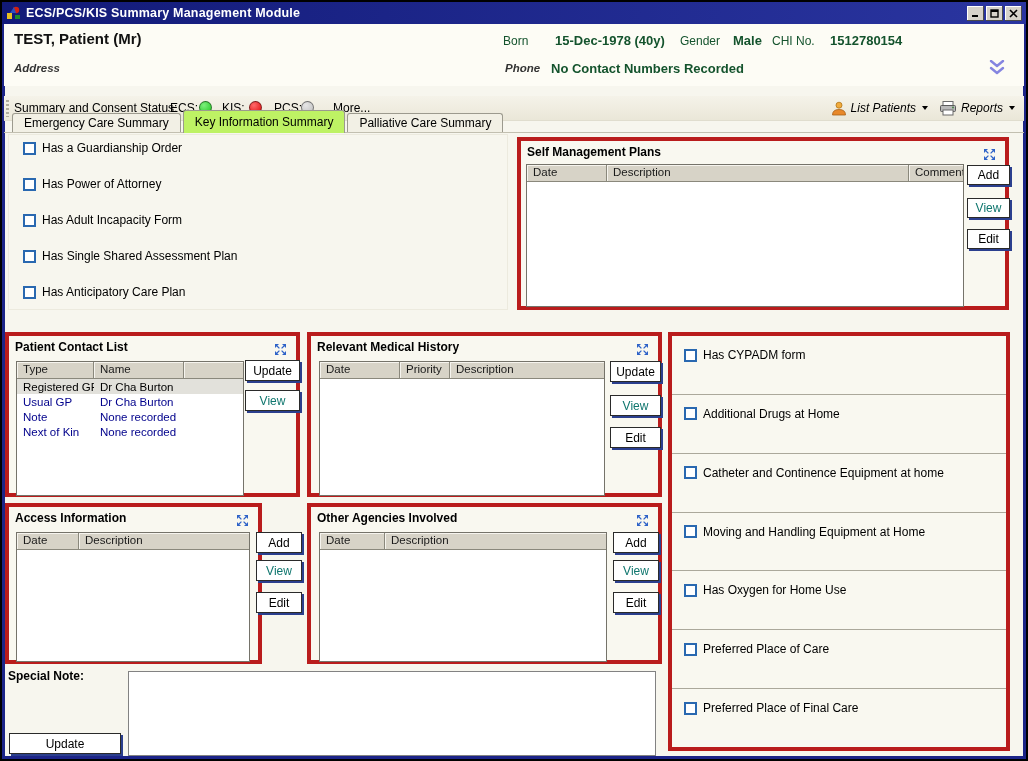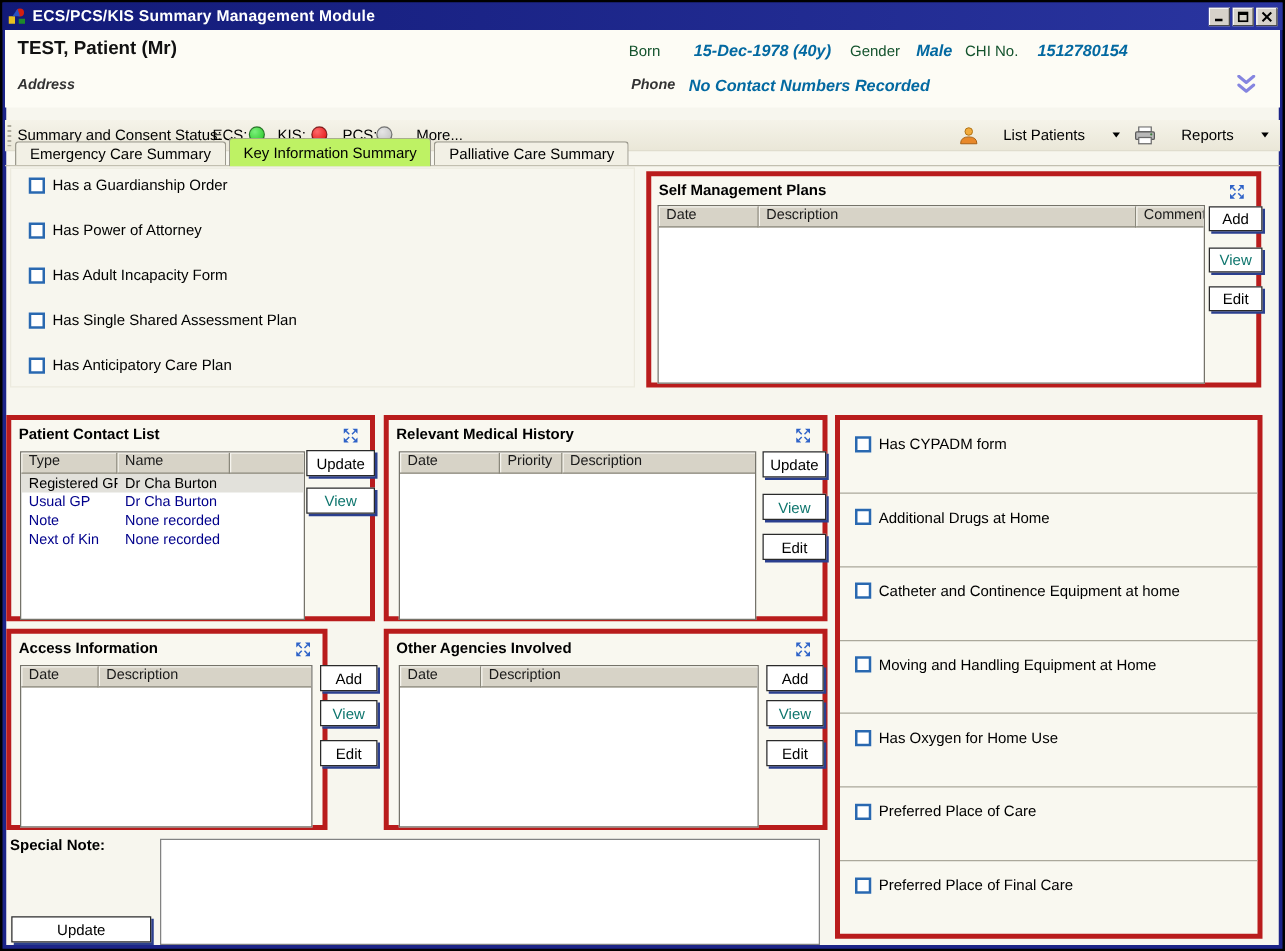--- a/index.html
+++ b/index.html
@@ -22,37 +22,37 @@
   .wbtn{
     width:17px; height:15px; background:#D6D2CA;
     box-shadow: inset -1px -1px 0 #4A4A4A, inset 1px 1px 0 #FFF;
     display:flex; align-items:center; justify-content:center; cursor:pointer;
   }
 
   
   .header{ position:absolute; left:4px; top:24px; right:4px; height:62px; background:#FDFCF5; }
   .pname{ left:10px; top:6px; font-size:15px; font-weight:bold; color:#111; }
   .lbl{ font-size:12px; color:#14532d; }
-  .val{ font-size:13px; font-weight:bold; color:#0369a1;font-style:italic; }
+  .val{ font-size:13px; font-weight:bold; color:#14532d; }
   .ital{ font-style:italic; color:#333; }
 
   
   .toolbar{
     position:absolute; left:4px; top:96px; right:4px; height:25px;
     background:linear-gradient(#F5F3E9,#EAE7D8); border-bottom:1px solid #E0DDCE;
   }
   .grip{ left:2px; top:4px; width:3px; height:17px;
     background:repeating-linear-gradient(180deg,#AFAC9E 0 2px, transparent 2px 4px); }
   .tb-text{ font-size:12px; color:#000; top:5px; }
   .dot{ width:13px; height:13px; border-radius:50%; border:1px solid rgba(0,0,0,.45); top:5px; }
   .dot-ecs{ background:radial-gradient(circle at 35% 30%, #7CF07C, #22C522); }
   .dot-kis{ background:radial-gradient(circle at 35% 30%, #FF6A6A, #DE0A0A); }
   .dot-pcs{ background:radial-gradient(circle at 35% 30%, #E6E6E6, #BFBFBF); }
   .tb-right{ position:absolute; right:6px; top:0; height:100%; display:flex; align-items:center; gap:5px; }
-  .tool-btn{ display:flex; align-items:center; gap:20px; cursor:pointer; padding:2px 3px; }
+  .tool-btn{ display:flex; align-items:center; gap:4px; cursor:pointer; padding:2px 3px;font-style:italic; }
   .caret{ width:0;height:0;border-left:3.5px solid transparent;border-right:3.5px solid transparent;border-top:4px solid #000; margin-left:2px;}
 
   
   .tabstrip{
     position:absolute; left:4px; top:110px; right:4px; height:23px;
     display:flex; align-items:flex-end; padding-left:8px; border-bottom:1px solid #C2BFB0;
   }
   .tab{
     height:19px; padding:0 11px; display:flex; align-items:center; font-size:12px;
     background:#F2F0E5; border:1px solid #9C9A8E; border-bottom:none;

